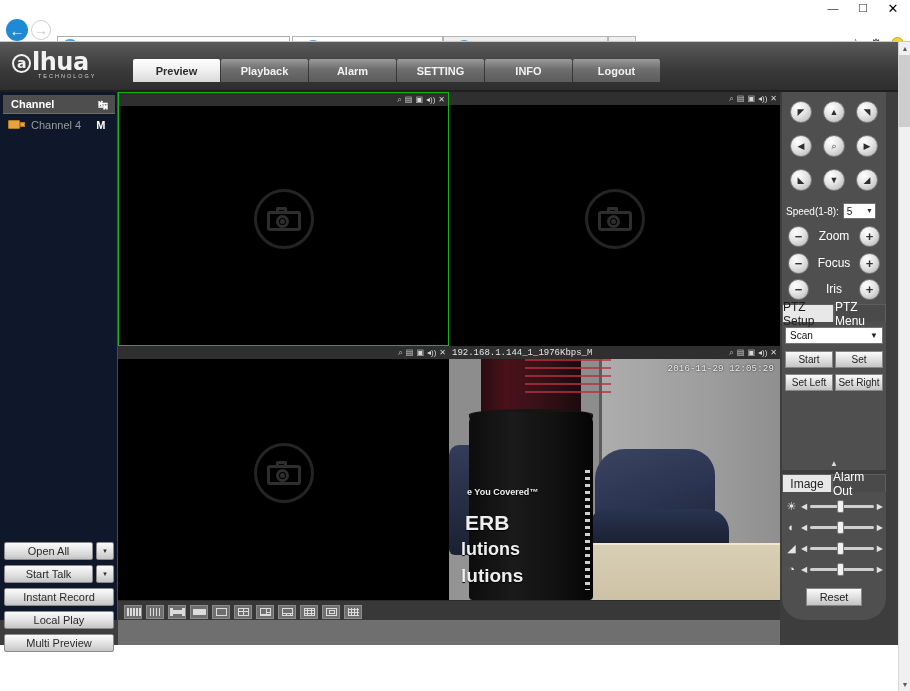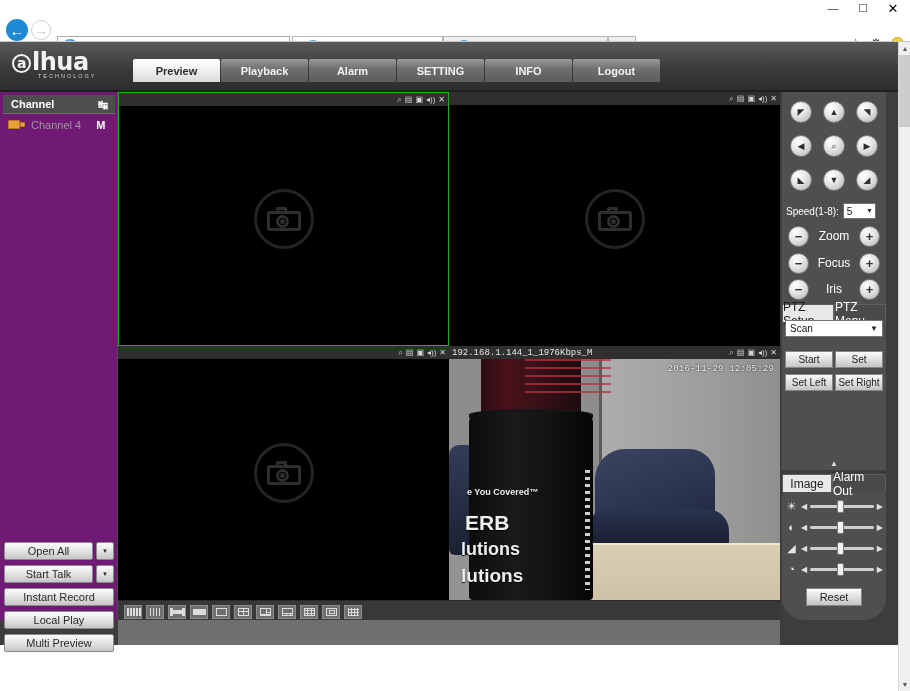--- a/index.html
+++ b/index.html
@@ -69,21 +69,21 @@
 
   .navtabs{ position:absolute; left:133px; top:17px; display:flex; }
   .navtab{ width:87px; height:23px; margin-right:1px; display:flex; align-items:center; justify-content:center;
            font-size:11px; font-weight:bold; color:#f2f2f2;
            background:linear-gradient(#9a9a9a 0%, #6e6e6e 45%, #5c5c5c 100%);
            border-radius:2px 2px 0 0; }
   .navtab.active{ color:#2b2b2b; background:linear-gradient(#ffffff 0%, #f2f2f2 45%, #d9d9d9 100%); }
   .navline{ position:absolute; left:0; top:48px; width:898px; height:2px; background:#1f1f1f;}
 
   
-  .sidebar{ position:absolute; left:0; top:50px; width:118px; height:528px; background:#701a75;
+  .sidebar{ position:absolute; left:0; top:50px; width:118px; height:528px; background:#0f172a;
             border-right:1px solid #4a4a4a;}
   .chhead{ position:absolute; left:3px; top:3px; width:112px; height:19px; background:#4e4e4e;
            border-bottom:1px solid #6d6d6d; display:flex; align-items:center;}
   .chhead .t{ font-size:11px; font-weight:bold; color:#ffffff; margin-left:8px;}
   .refresh{ position:absolute; right:7px; top:3px; font-size:12px; color:#ffffff; font-weight:bold;}
   .chitem{ position:absolute; left:3px; top:25px; width:112px; height:15px; display:flex; align-items:center;}
   .camicon{ width:17px;height:11px; margin-left:5px; position:relative; flex:0 0 auto;}
   .camicon .body{ position:absolute; left:0; top:1px; width:12px;height:9px; background:#e8a33d;
                   border:1px solid #b5791f; border-radius:1px;}
   .camicon .lens{ position:absolute; left:12px; top:3px; width:5px;height:5px;background:#e8a33d;
@@ -524,21 +524,21 @@
           <span class="rbtn">−</span>
           <span class="al">Iris</span>
           <span class="rbtn">+</span>
         </div>
 
         <div class="tabrow" style="top:212px">
           <div class="ptab on" style="width:52px">PTZ Setup</div>
           <div class="ptab" style="width:52px">PTZ Menu</div>
         </div>
 
-        <div class="selbox" style="top:228px">
+        <div class="selbox" style="top:235px">
           <span>Scan</span>
           <span class="cv">▼</span>
         </div>
 
         <div class="wbtn2" style="position:absolute;left:3px;top:259px;width:48px">Start</div>
         <div class="wbtn2" style="position:absolute;left:53px;top:259px;width:48px">Set</div>
         <div class="wbtn2" style="position:absolute;left:3px;top:282px;width:48px">Set Left</div>
         <div class="wbtn2" style="position:absolute;left:53px;top:282px;width:48px">Set Right</div>
 
         <div class="collapse" style="top:366px">▲</div>

